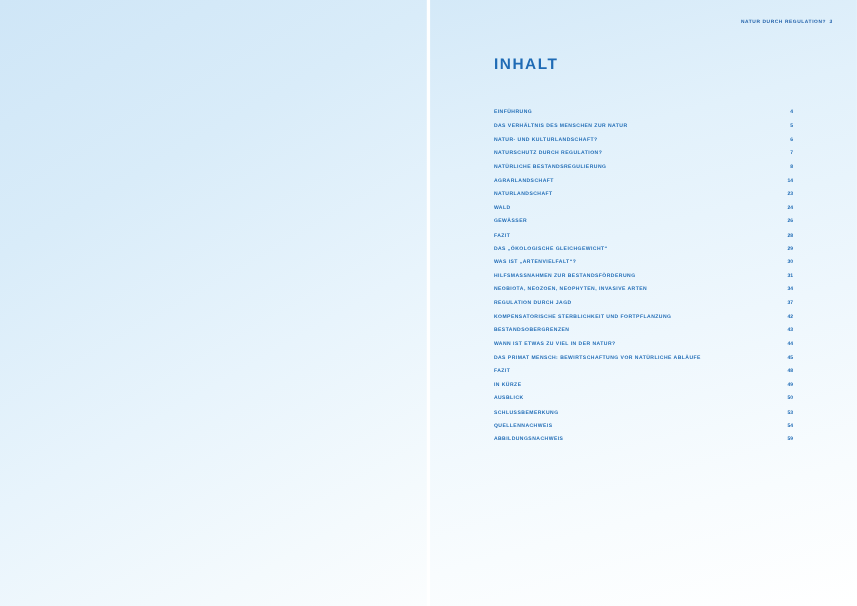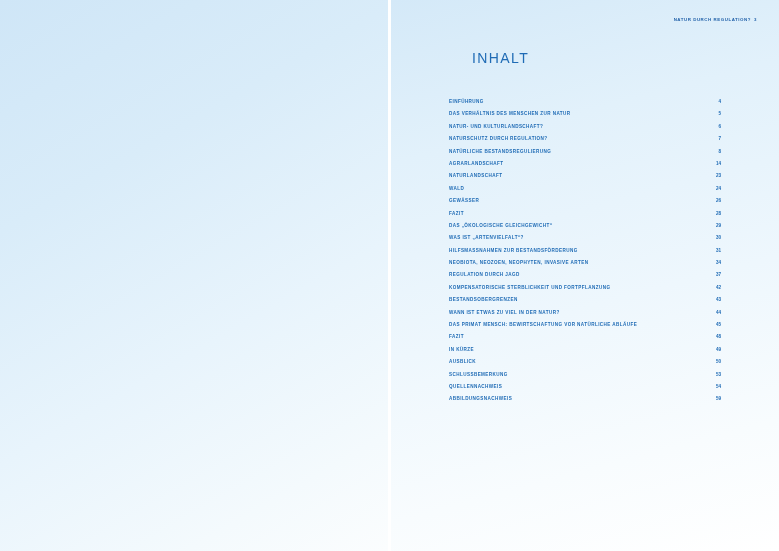--- a/index.html
+++ b/index.html
@@ -53,22 +53,21 @@
     margin-left: 3px;
     color: #1f5fa8;
   }
   .toc-title {
     position: absolute;
     top: 50px;
     left: 58px;
     font-size: 14px;
     letter-spacing: 1.4px;
     color: #1f6bb5;
-    font-weight: normal;
-    margin-left: 23px;
+    font-weight: bold;
   }
   .toc {
     position: absolute;
     top: 96px;
     left: 58px;
     width: 272px;
   }
   .toc-row {
     display: flex;
     justify-content: space-between;

